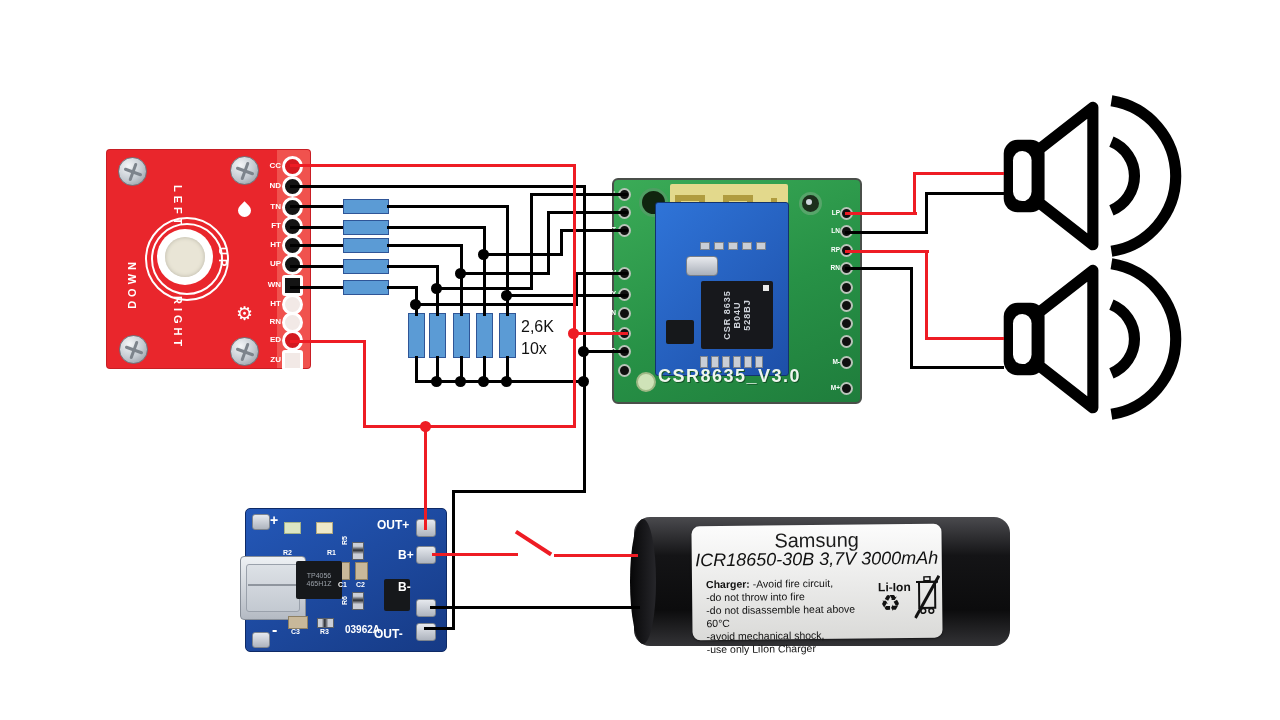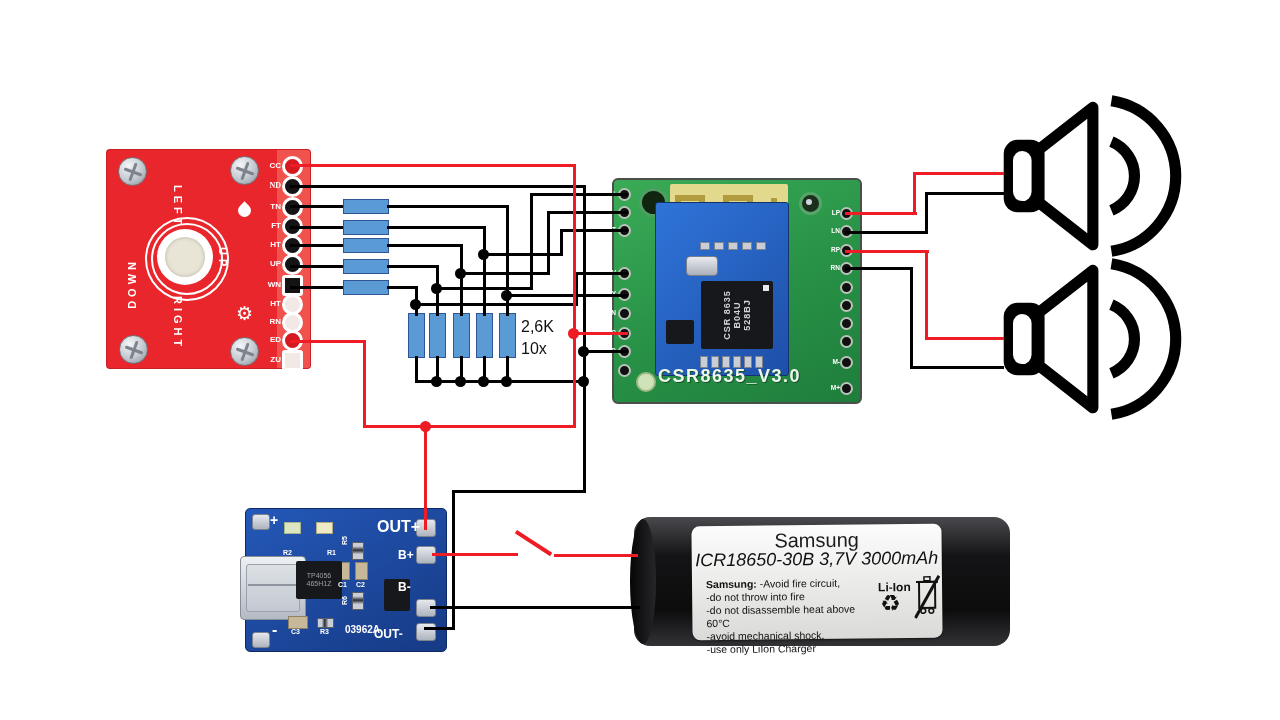--- a/index.html
+++ b/index.html
@@ -102,21 +102,21 @@
   <div class="abs hole" style="left:282px;top:197px;background:#141414;"></div>
   <div class="abs hole" style="left:282px;top:216px;background:#141414;"></div>
   <div class="abs hole" style="left:282px;top:235px;background:#141414;"></div>
   <div class="abs hole" style="left:282px;top:254px;background:#141414;"></div>
   <div class="abs hole sq" style="left:282px;top:275px;background:#141414;"></div>
   <div class="abs hole" style="left:282px;top:294px;background:#f2e9e6;"></div>
   <div class="abs hole" style="left:282px;top:312px;background:#f2e9e6;"></div>
   <div class="abs hole" style="left:282px;top:330px;background:#d41920;"></div>
   <div class="abs hole sq" style="left:282px;top:350px;background:#f2e9e6;"></div>
   <div class="abs pinlbl" style="left:259px;top:161px;">CC</div>
-  <div class="abs pinlbl" style="left:259px;top:181px;font-family:Liberation Serif, serif;">ND</div>
+  <div class="abs pinlbl" style="left:259px;top:181px;">ND</div>
   <div class="abs pinlbl" style="left:259px;top:202px;">TN</div>
   <div class="abs pinlbl" style="left:259px;top:221px;">FT</div>
   <div class="abs pinlbl" style="left:259px;top:240px;">HT</div>
   <div class="abs pinlbl" style="left:259px;top:259px;">UP</div>
   <div class="abs pinlbl" style="left:259px;top:280px;">WN</div>
   <div class="abs pinlbl" style="left:259px;top:299px;">HT</div>
   <div class="abs pinlbl" style="left:259px;top:317px;">RN</div>
   <div class="abs pinlbl" style="left:259px;top:335px;">ED</div>
   <div class="abs pinlbl" style="left:259px;top:355px;">ZU</div>
 
@@ -235,32 +235,32 @@
   <div class="abs tplbl" style="left:272px;top:621px;font-size:16px;">-</div>
   <div class="abs tplbl" style="left:283px;top:549px;font-size:7px;">R2</div>
   <div class="abs tplbl" style="left:327px;top:549px;font-size:7px;">R1</div>
   <div class="abs tplbl vtext" style="left:341px;top:536px;font-size:7px;">R5</div>
   <div class="abs tplbl" style="left:338px;top:581px;font-size:7px;">C1</div>
   <div class="abs tplbl" style="left:356px;top:581px;font-size:7px;">C2</div>
   <div class="abs tplbl vtext" style="left:341px;top:596px;font-size:7px;">R6</div>
   <div class="abs tplbl" style="left:291px;top:628px;font-size:7px;">C3</div>
   <div class="abs tplbl" style="left:320px;top:628px;font-size:7px;">R3</div>
   <div class="abs tplbl" style="left:345px;top:624px;font-size:10px;">03962A</div>
-  <div class="abs tplbl" style="left:377px;top:518px;font-size:16px;">OUT+</div>
+  <div class="abs tplbl" style="left:377px;top:518px;font-size:12px;">OUT+</div>
   <div class="abs tplbl" style="left:398px;top:548px;font-size:12px;">B+</div>
   <div class="abs tplbl" style="left:398px;top:580px;font-size:12px;">B-</div>
   <div class="abs tplbl" style="left:374px;top:627px;font-size:12px;">OUT-</div>
 
   <div class="abs battbody"></div>
   <div class="abs battcapL"></div>
   <div class="abs battlabel">
     <div class="abs battbrand" style="top:4px;">Samsung</div>
     <div class="abs battmodel" style="top:24px;">ICR18650-30B 3,7V 3000mAh</div>
     <div class="abs battsmall" style="left:14px;top:52px;width:170px;">
-      <b>Samsung:</b><span> -Avoid fire circuit,</span><br>
+      <b>Charger:</b><span> -Avoid fire circuit,</span><br>
       <span>-do not throw into fire</span><br>
       <span>-do not disassemble heat above 60°C</span><br>
       <span>-avoid mechanical shock,</span><br>
       <span>-use only LiIon Charger</span>
     </div>
     <div class="abs" style="left:186px;top:56px;font-size:12px;font-weight:bold;color:#111;">Li-Ion</div>
     <div class="abs" style="left:188px;top:66px;font-size:23px;color:#111;font-family:'DejaVu Sans',sans-serif;">♻</div>
     <div class="abs" style="left:222px;top:48px;">
       <svg width="26" height="52" viewBox="0 0 26 52">
         <rect x="5" y="10" width="16" height="26" fill="none" stroke="#111" stroke-width="2"></rect>

